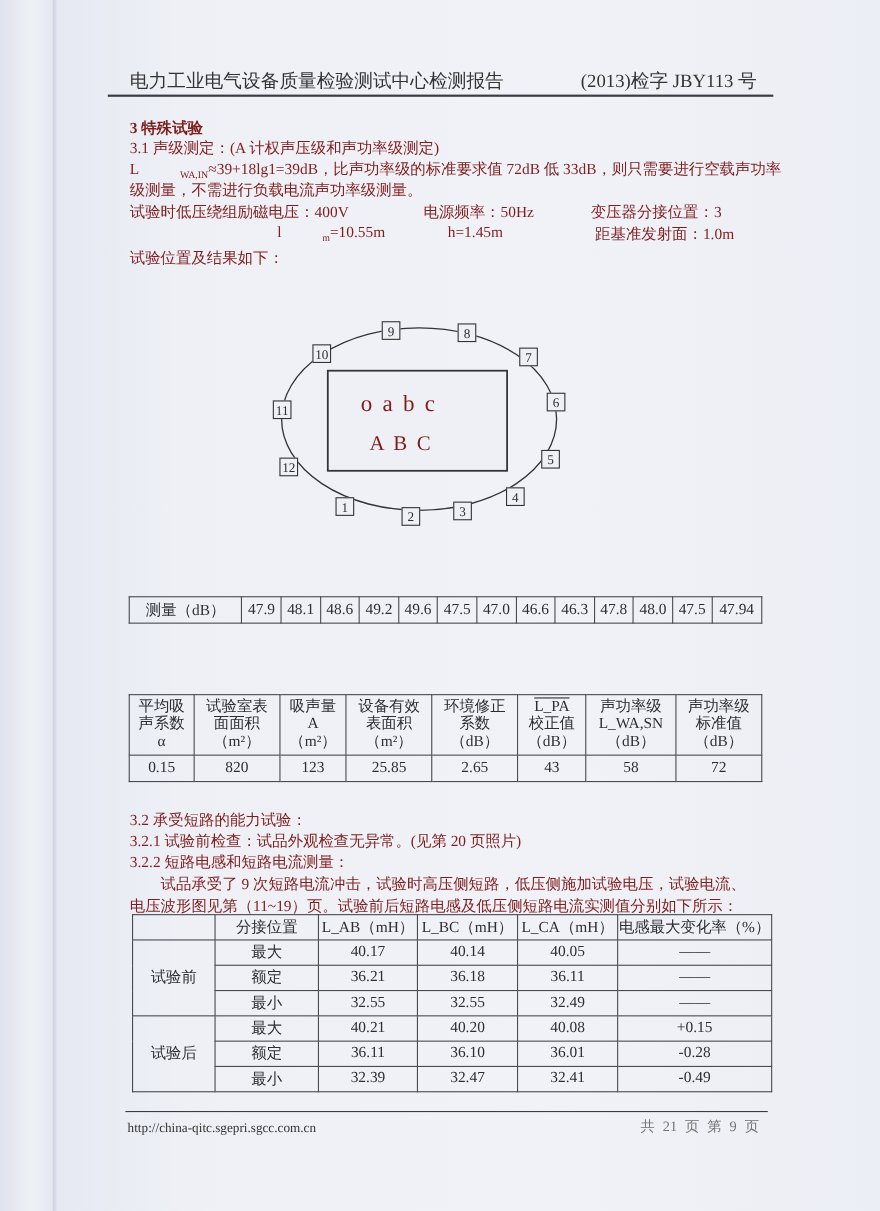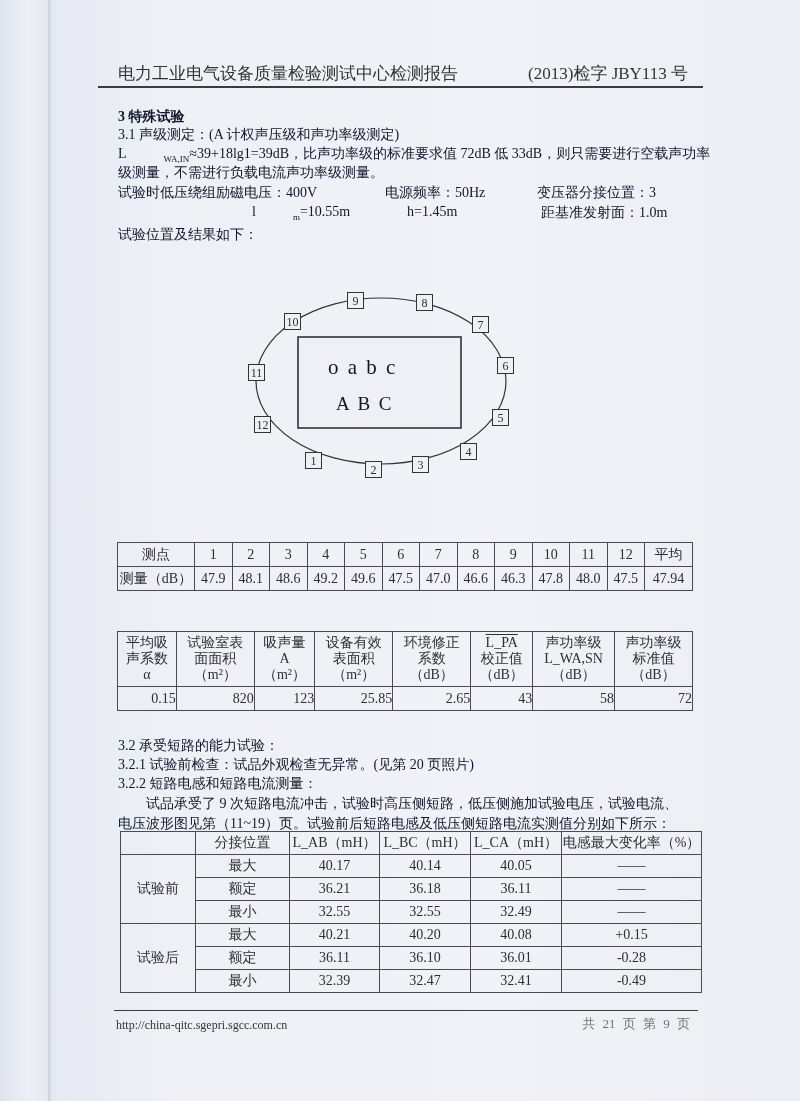--- a/index.html
+++ b/index.html
@@ -14,39 +14,39 @@
   .gutter-edge { position:absolute; left:48px; top:0; width:4px; height:1101px;
     background:linear-gradient(90deg,#c9cede,#e4e7f0); }
   .page { position:absolute; left:52px; top:0; width:748px; height:1101px;
     background:linear-gradient(90deg,#e6e9f2 0%,#eef0f6 15%,#f1f2f7 60%,#eceef5 100%); }
 
   .hdr { position:absolute; left:118px; top:62px; width:574px; height:26px; }
   .hdr .l { position:absolute; left:0; top:0; font-size:17px; color:#333; }
   .hdr .r { position:absolute; right:4px; top:0; font-size:17px; color:#333; }
   .hdr-rule { position:absolute; left:98px; top:86px; width:605px; height:2px; background:#3b3b44; }
 
-  .t { position:absolute; font-size:14px; white-space:nowrap; color:#0f172a; }
+  .t { position:absolute; font-size:14px; white-space:nowrap; color:#7f1d1d; }
   .b { font-weight:bold; }
   sub { font-size:9px;margin-left:37px; }
 
   
   .diagram { position:absolute; left:240px; top:285px; width:290px; height:200px; }
   .diagram svg { position:absolute; left:0; top:0; }
 
   table { border-collapse:collapse; position:absolute; font-family:"Liberation Serif","DejaVu Serif",serif; color:#2d2d33; }
   td, th { border:1px solid #4a4a52; text-align:center; font-weight:normal; padding:0; }
 
   .tbl1 { left:117px; top:542px; width:576px; font-size:14px; }
   .tbl1 td { height:23px; }
   .tbl1 td.h { width:76px; }
 
   .tbl2 { left:117px; top:631px; width:576px; font-size:14px; }
   .tbl2 td { line-height:16px; }
   .tbl2 tr.hd td { height:54px; }
-  .tbl2 tr.vl td { height:23px;text-align:right; }
+  .tbl2 tr.vl td { height:23px; }
 
   .tbl3 { left:120px; top:831px; width:582px; font-size:14px; }
   .tbl3 td { height:22px; }
 
   .ftr-rule { position:absolute; left:114px; top:1010px; width:584px; height:1px; background:#3b3b44; }
   .ftr-l { position:absolute; left:116px; top:1018px; font-size:12px; color:#333; }
   .ftr-r { position:absolute; right:110px; top:1015px; font-size:13px; color:#737373; word-spacing:4px; }
   .overline { text-decoration:overline; }
 </style>
 </head>
@@ -101,36 +101,20 @@
   <div class="pt" style="position:absolute;left:44px;top:28px;"><span>10</span></div>
   <div class="pt" style="position:absolute;left:8px;top:79px;"><span>11</span></div>
   <div class="pt" style="position:absolute;left:14px;top:131px;"><span>12</span></div>
 </div>
 <style>
   .pt { width:17px; height:17px; border:1.3px solid #333; background:#eef0f6; font-size:12px; line-height:17px; text-align:center; box-sizing:border-box; font-family:"Liberation Serif",serif; color:#2d2d33; }
 </style>
 
 <table class="tbl1">
   <tbody>
-      <tr>
-    <td class="h">测点</td>
-    <td>1</td>
-    <td>2</td>
-    <td>3</td>
-    <td>4</td>
-    <td>5</td>
-    <td>6</td>
-    <td>7</td>
-    <td>8</td>
-    <td>9</td>
-    <td>10</td>
-    <td>11</td>
-    <td>12</td>
-    <td>平均</td>
-  </tr>
   <tr>
     <td>测量（dB）</td>
     <td>47.9</td>
     <td>48.1</td>
     <td>48.6</td>
     <td>49.2</td>
     <td>49.6</td>
     <td>47.5</td>
     <td>47.0</td>
     <td>46.6</td>

